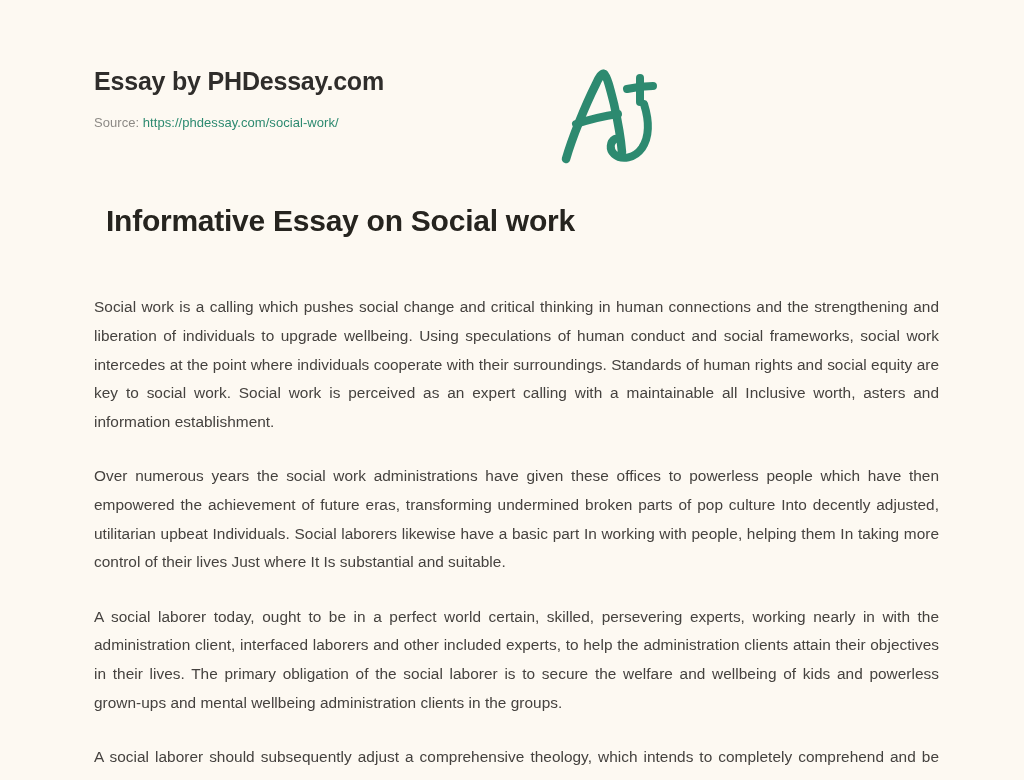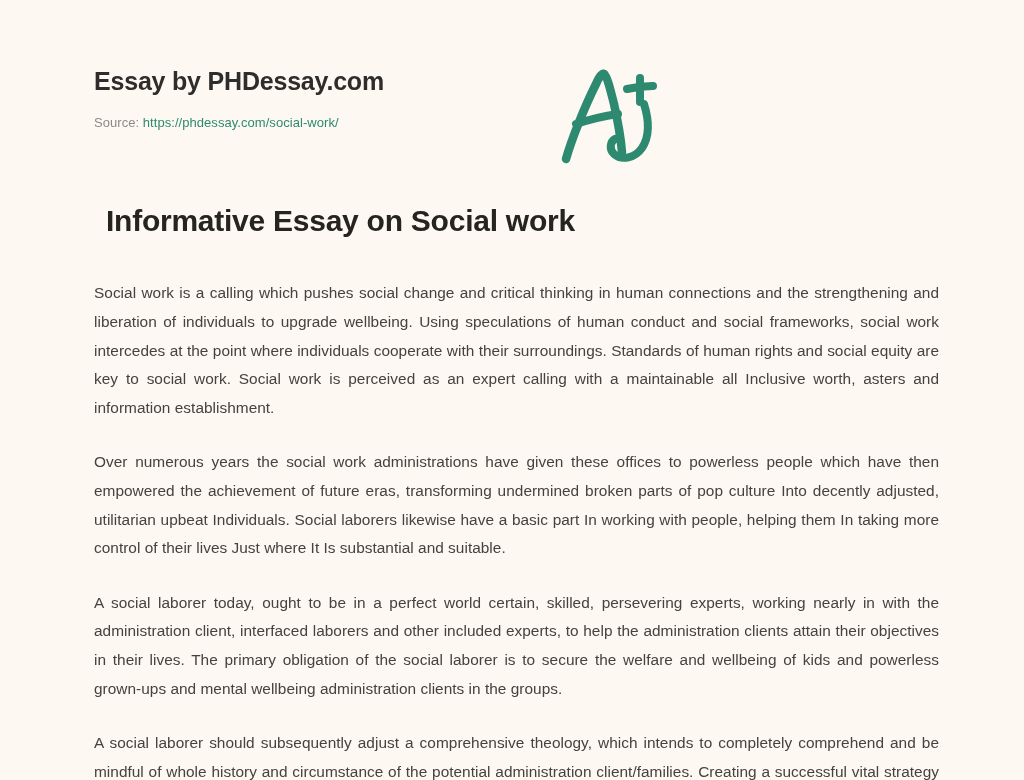--- a/index.html
+++ b/index.html
@@ -77,21 +77,21 @@
     line-height: 1.25;
   }
 
   
   .essay-body {
     padding-top: 26px;
     width: 845px;
   }
 
   .essay-body p {
-    margin: 2px 0 26px 0;
+    margin: 16px 0 26px 0;
     font-size: 15.4px;
     line-height: 28.6px;
     text-align: justify;
     text-justify: inter-word;
     color: #45423f;
     letter-spacing: 0.03px;
   }
 
   .essay-body p:last-child {
     margin-bottom: 0;

